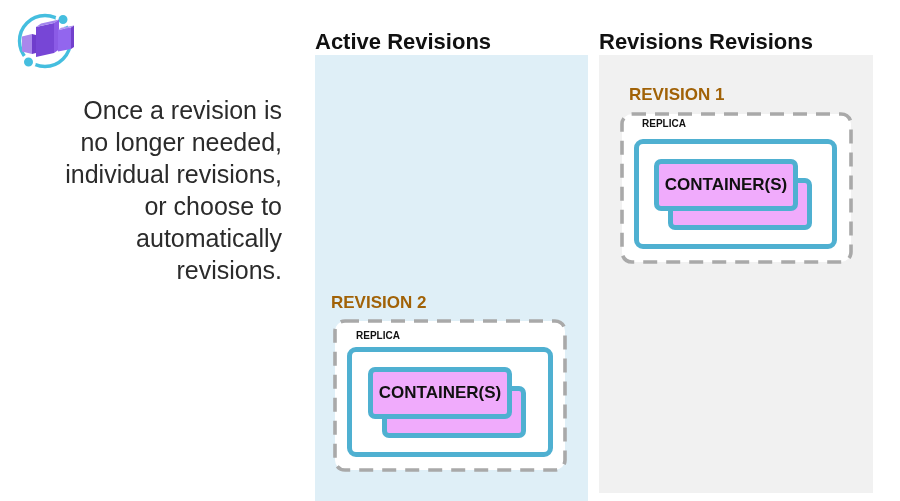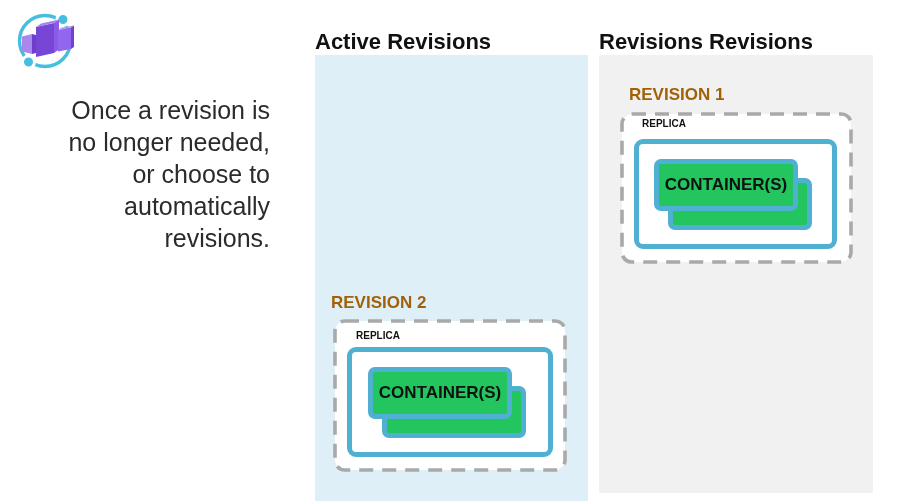--- a/index.html
+++ b/index.html
@@ -8,21 +8,21 @@
     font-family:"Liberation Sans", sans-serif;overflow:hidden;
     -webkit-font-smoothing:antialiased;
   }
   .abs{position:absolute;}
 
   
   #logo{left:13px;top:9px;width:64px;height:64px;}
 
   
   #intro{
-    left:4px;top:94px;width:266px;
+    left:16px;top:94px;width:266px;
     text-align:right;color:#2b2b2b;
     font-size:25px;line-height:32px;font-weight:300;
   }
   #intro .pline{white-space:nowrap;}
   #intro b{font-weight:700;color:#000;}
 
   
   .col-header{
     top:29px;height:26px;
     font-size:22px;font-weight:700;color:#111;
@@ -48,21 +48,21 @@
 
   .replica-box{
     box-sizing:border-box;background:#ffffff;
     border:5px solid #4fb0d1;border-radius:9px;
   }
   #rev1-replica{left:634px;top:139px;width:203px;height:110px;}
   #rev2-replica{left:347px;top:347px;width:206px;height:110px;}
 
   .container-box{
     box-sizing:border-box;width:144px;height:52px;
-    background:#22c55e;border:5px solid #4fb0d1;border-radius:7px;
+    background:#f0abfc;border:5px solid #4fb0d1;border-radius:7px;
   }
   .container-front{
     display:flex;align-items:center;justify-content:center;
     font-size:17px;font-weight:700;color:#111;white-space:nowrap;
   }
   #rev1-cont-back{left:668px;top:178px;}
   #rev1-cont-front{left:654px;top:159px;}
   #rev2-cont-back{left:382px;top:386px;}
   #rev2-cont-front{left:368px;top:367px;}
 </style>
@@ -81,20 +81,21 @@
     <polygon points="41,14 46,10.5 46,40.5 41,44" fill="#8b5be6"></polygon>
     <polygon points="45,21 58,18.5 58,40 45,42.5" fill="#9266ee"></polygon>
     <polygon points="45,21 48,18.8 61,16.5 58,18.5" fill="#b195f2"></polygon>
     <polygon points="58,18.5 61,16.5 61,38 58,40" fill="#7240cc"></polygon>
   </g>
 </svg>
 
 <div id="intro" class="abs">
   <div class="pline">Once a revision is</div>
   <div class="pline">no longer needed,</div>
+  <div class="pline">individual revisions,</div>
   <div class="pline">or choose to</div>
   <div class="pline">automatically</div>
   <div class="pline">revisions.</div>
 </div>
 
 <div id="hdr-active" class="abs col-header">Active Revisions</div>
 <div id="hdr-inactive" class="abs col-header">Revisions Revisions</div>
 
 <div id="panel-active" class="abs"></div>
 <div id="panel-inactive" class="abs"></div>

